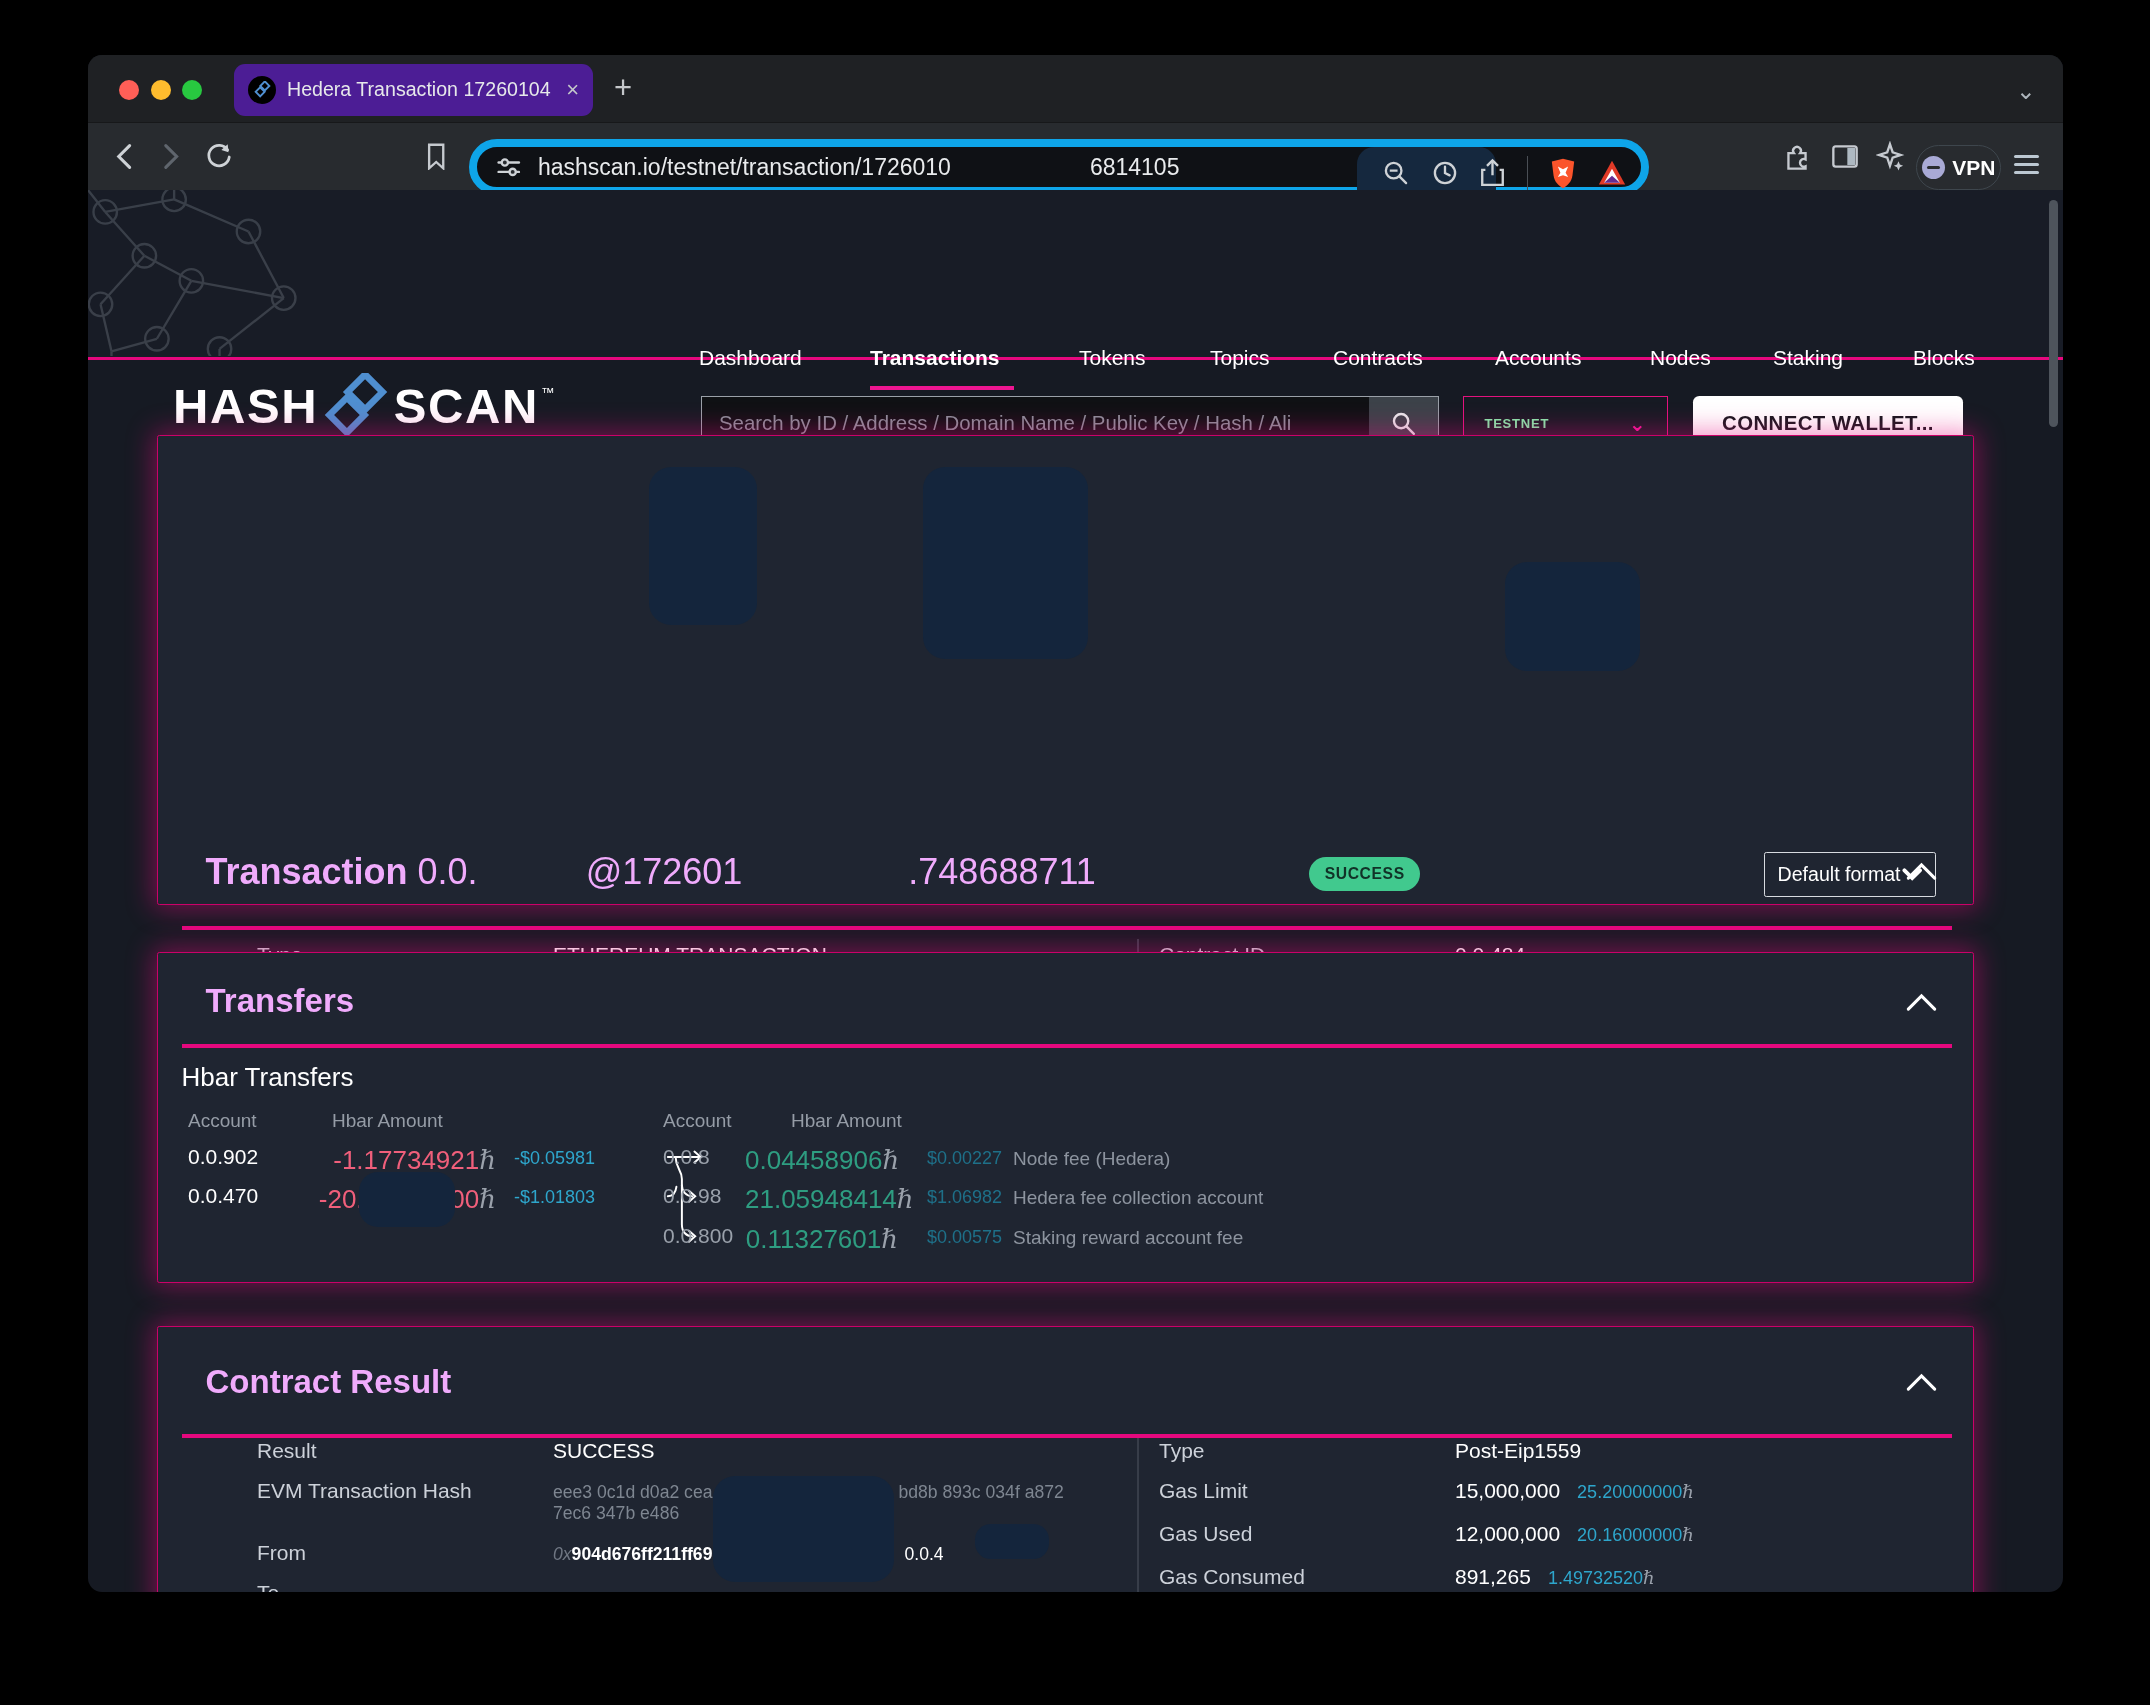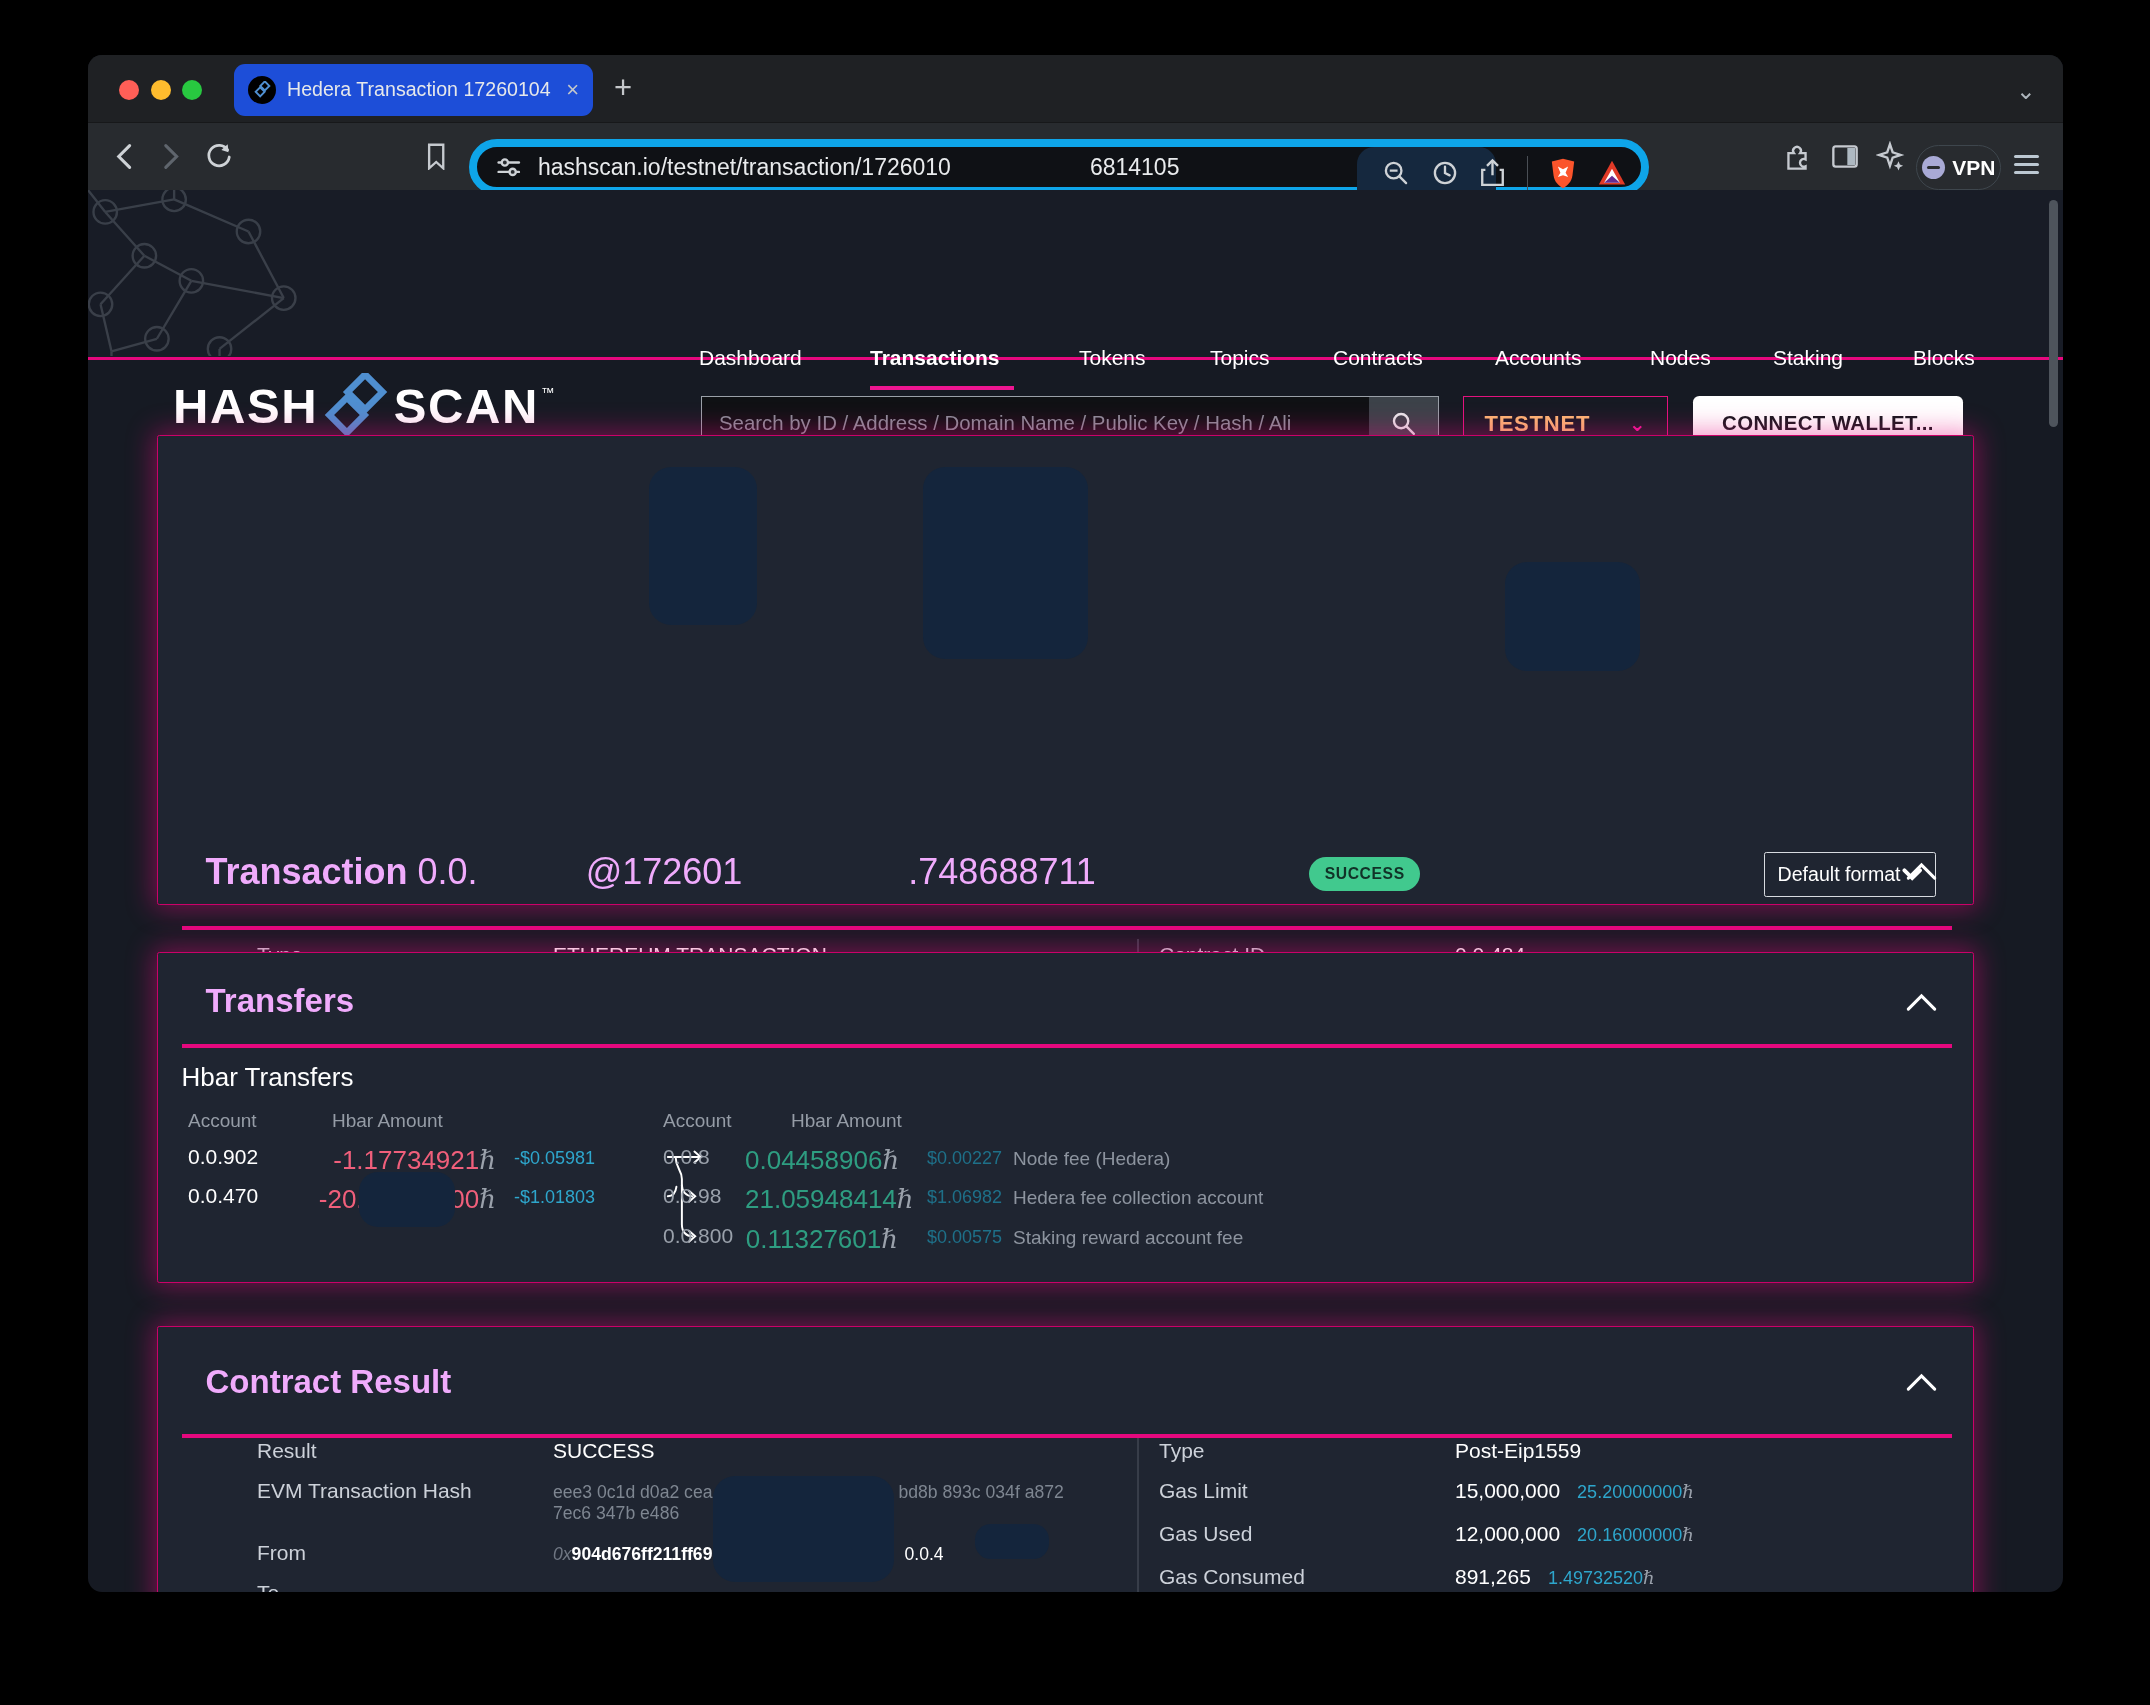--- a/index.html
+++ b/index.html
@@ -3,21 +3,21 @@
 <meta charset="utf-8">
 <style>
   html,body{margin:0;padding:0;background:#000;}
   *{box-sizing:border-box;font-family:"Liberation Sans","DejaVu Sans",sans-serif;}
   #stage{position:relative;width:2151px;height:1706px;background:#000;overflow:hidden;}
   #window{position:absolute;left:88px;top:55px;width:1975px;height:1537px;border-radius:14px;overflow:hidden;background:#161A23;}
 
   
   .tabstrip{position:absolute;left:0;top:0;width:100%;height:67px;background:#1F2124;}
   .tl{position:absolute;top:25px;width:20.4px;height:20.4px;border-radius:50%;}
-  .tab{position:absolute;left:146px;top:8.6px;width:359px;height:52px;background:#1d4ed8;border-radius:11px;display:flex;align-items:center;padding:0 14px;overflow:hidden;}
+  .tab{position:absolute;left:146px;top:8.6px;width:359px;height:52px;background:#4c1d95;border-radius:11px;display:flex;align-items:center;padding:0 14px;overflow:hidden;}
   .favicon{width:28px;height:28px;border-radius:50%;background:#000;display:flex;align-items:center;justify-content:center;flex:none;}
   .tabtitle{color:#E6E8EA;font-size:19.6px;margin-left:11px;white-space:nowrap;overflow:hidden;flex:1;}
   .tabclose{color:#C4C7CA;font-size:22px;margin-left:7.8px;flex:none;}
   .newtab{position:absolute;left:526px;top:17px;color:#C4C7CA;font-size:31px;font-weight:300;line-height:31px;}
   .tabchev{position:absolute;left:1928px;top:22px;color:#AEB6BD;font-size:23.5px;}
 
   
   .toolbar{position:absolute;left:0;top:67px;width:100%;height:68px;background:#282B2F;border-top:0.8px solid #17181A;}
   .navbtn{position:absolute;top:14px;width:39px;height:39px;display:flex;align-items:center;justify-content:center;}
   .urlbar{position:absolute;left:381px;top:16.4px;width:1180px;height:56px;background:#0F1115;border:8px solid #0ea5e9;border-radius:28px;display:flex;align-items:center;padding:0 20.4px;}
@@ -38,21 +38,21 @@
   .logo .word{color:#fff;font-weight:bold;font-size:49px;letter-spacing:1.6px;}
   .logo .tm{color:#fff;font-size:13.3px;margin-top:-27px;margin-left:2.3px;}
   .tagline{position:absolute;left:86px;top:247px;color:#E9ECF0;font-size:12px;letter-spacing:2.8px;white-space:nowrap;}
   .nav-item{position:absolute;top:156px;color:#fff;font-size:21px;white-space:nowrap;}
   .nav-underline{position:absolute;left:782px;top:196px;width:144px;height:3.9px;background:#EE1691;}
   .search-wrap{position:absolute;left:613px;top:206px;width:738px;height:55px;display:flex;}
   .search-input{flex:1;background:#0F1114;border:0.8px solid #9AA0A8;border-right:none;color:#8A9099;font-size:20.4px;padding:0 17px;outline:none;}
   .search-input::placeholder{color:#8A9099;}
   .search-btn{width:70px;background:#3C4249;border:0.8px solid #9AA0A8;border-left:none;display:flex;align-items:center;justify-content:center;}
   .net-select{position:absolute;left:1375px;top:206px;width:205px;height:55px;border:1.6px solid #E3127E;display:flex;align-items:center;justify-content:space-between;padding:0 20.4px;}
-  .net-select span{color:#fdba74;font-weight:bold;font-size:22px;letter-spacing:0.8px;}
+  .net-select span{color:#86efac;font-weight:bold;font-size:13px;letter-spacing:0.8px;}
   .net-select .chev{color:#F21897;font-size:20.4px;}
   .connect-btn{position:absolute;left:1605px;top:206px;width:270px;height:55px;background:#fff;border-radius:6.3px;display:flex;align-items:center;justify-content:center;color:#15181D;font-weight:bold;font-size:20.4px;letter-spacing:0.4px;}
 
   
   .card{position:absolute;left:69px;width:1817px;background:#1F2531;border:1.6px solid #CB0169;border-radius:2.3px;box-shadow:0 0 27px 3.1px rgba(229,8,126,.45);}
   .card-title{position:absolute;left:23.5px;color:#f0abfc;font-weight:bold;margin-left:24px;}
   .pink-rule{position:absolute;left:23.5px;width:1770px;height:3.9px;background:#E5087E;}
   .collapse{position:absolute;left:1748px;width:31px;height:20.4px;}
   .kv{position:absolute;display:flex;align-items:baseline;font-size:21px;color:#fff;line-height:28px;}
   .kv .lbl{width:296px;flex:none;color:#CCD1D9;}

